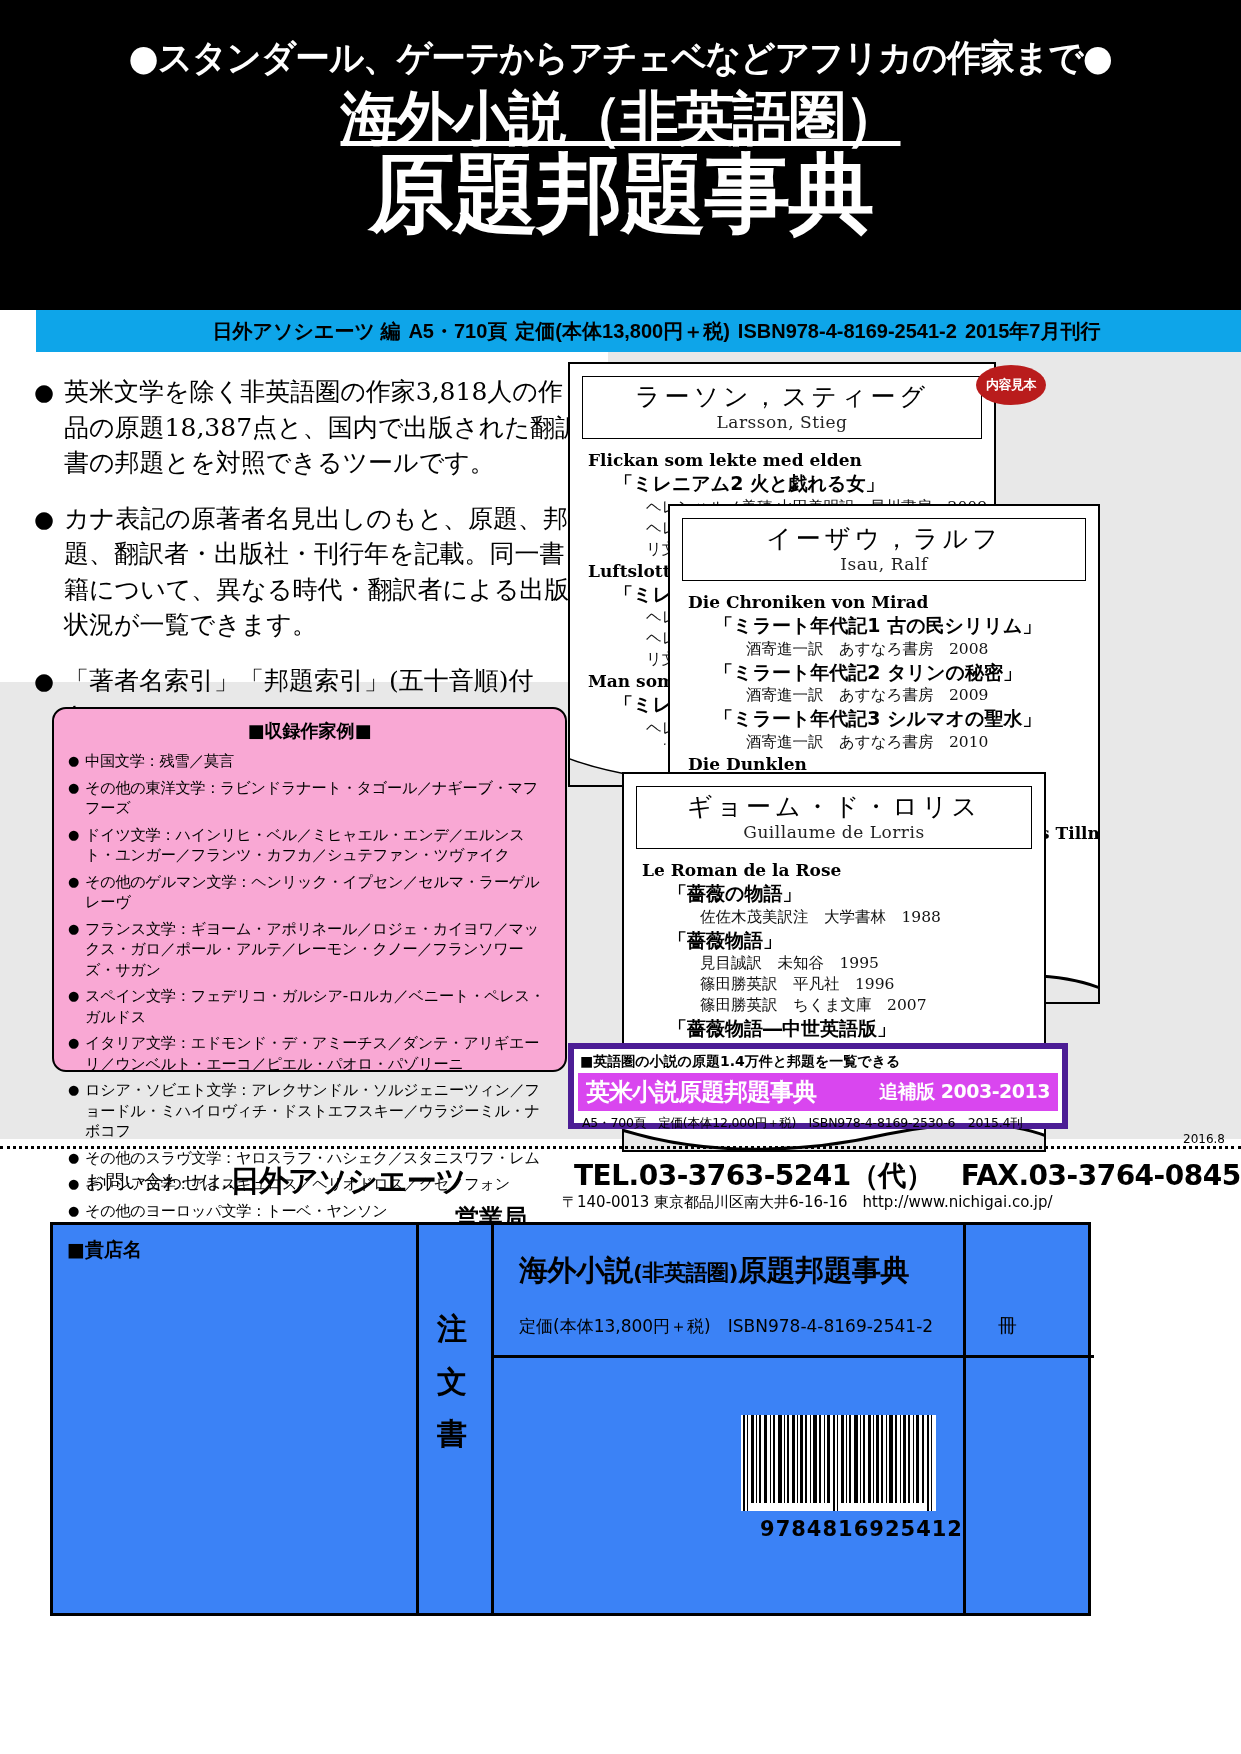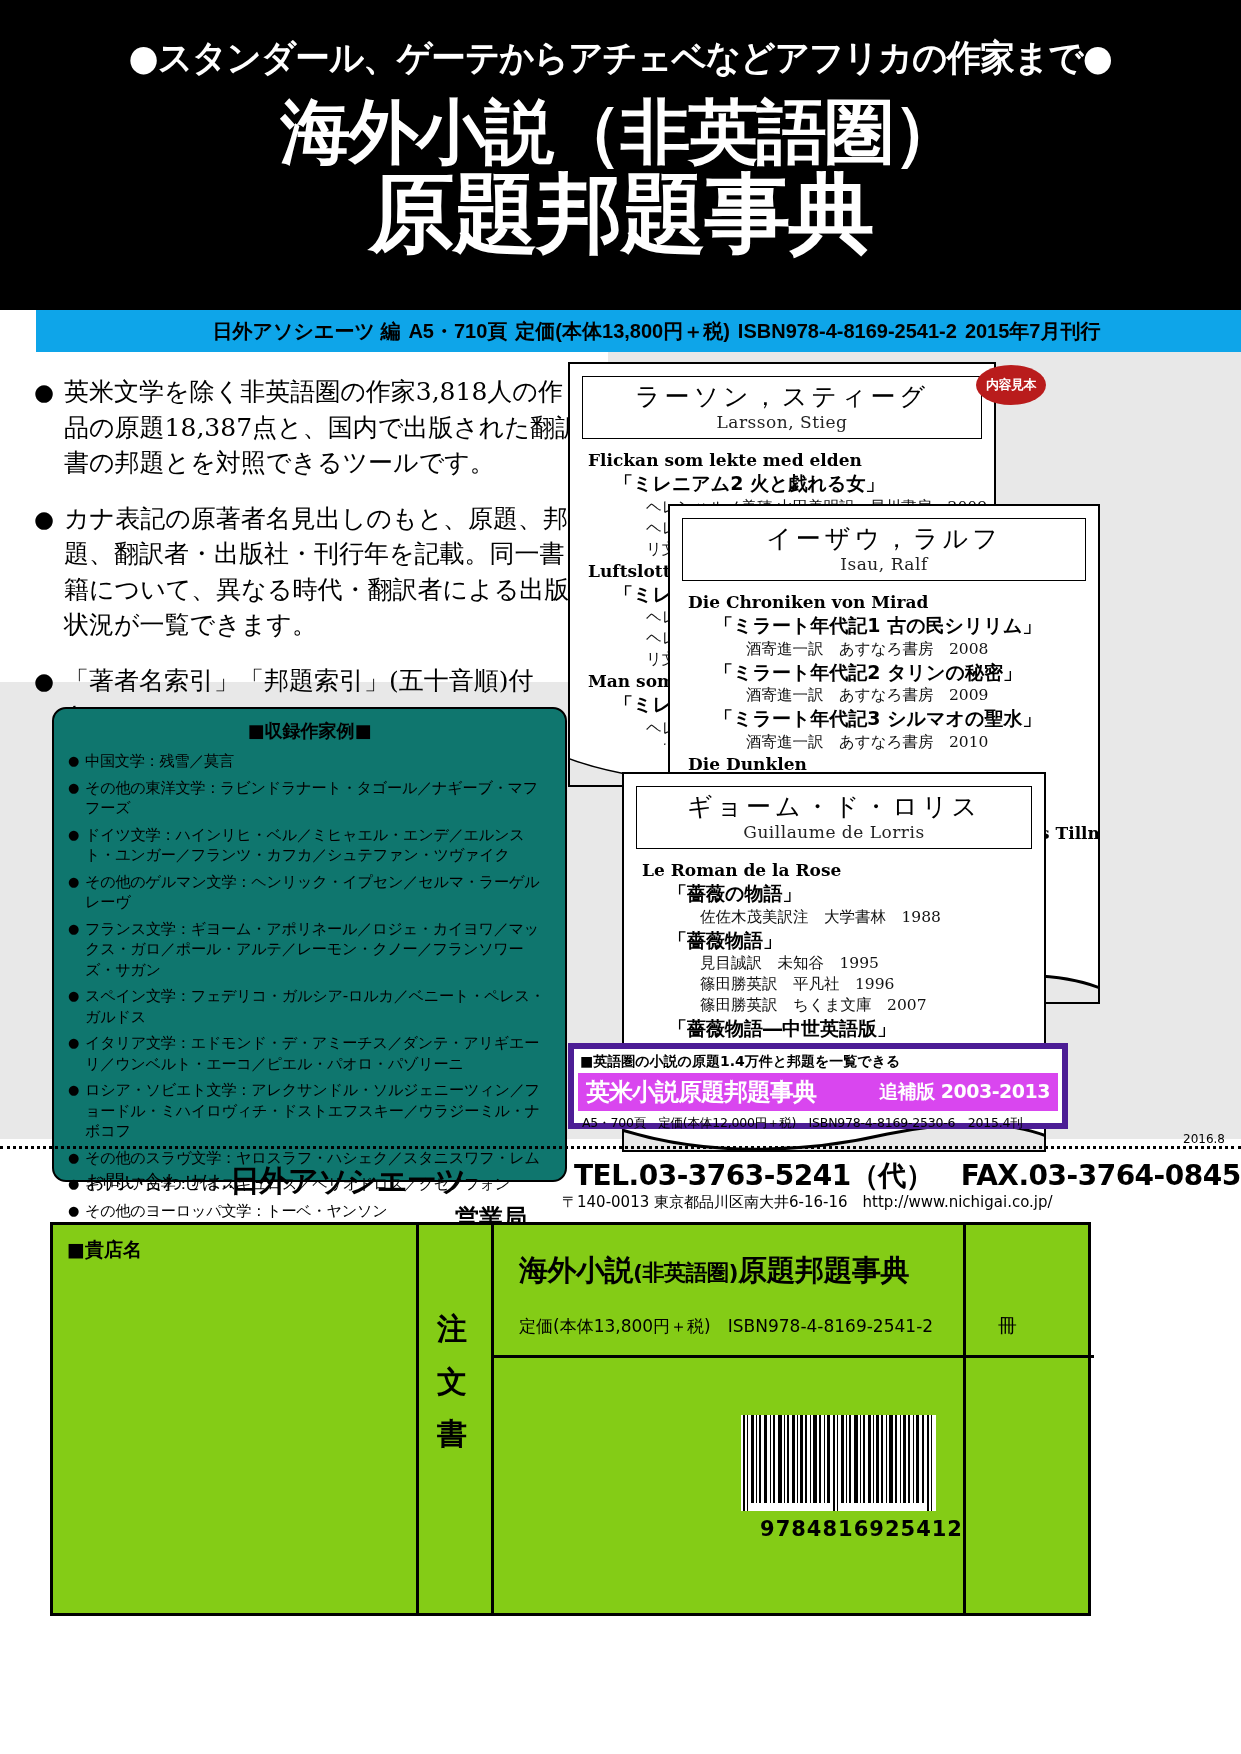--- a/index.html
+++ b/index.html
@@ -20,24 +20,25 @@
     display:flex;flex-direction:column;align-items:center;justify-content:flex-start;
   }
   .kicker{
     margin-top:34px;
     font-size:36px;font-weight:bold;letter-spacing:-1px;
     white-space:nowrap;
     font-family:"DejaVu Sans",sans-serif;
     transform:scaleX(0.96);
   }
   .title1{
-    margin-top:14px;
-    font-size:70px;font-weight:bold;line-height:1.02;
+    margin-top:6px;
+    font-size:58px;font-weight:bold;line-height:1.02;
     letter-spacing:-2px;white-space:nowrap;
     font-family:"DejaVu Sans",sans-serif;
+    text-decoration:underline;
   }
   .title2{
     margin-top:2px;
     font-size:86px;font-weight:bold;line-height:1.02;
     letter-spacing:-2px;white-space:nowrap;
     font-family:"DejaVu Sans",sans-serif;
   }
 
   
   .pubinfo{
@@ -69,22 +70,22 @@
     text-indent:0;
     padding-left:30px;
     position:relative;
   }
   .desc-p .bullet{
     position:absolute;left:0;top:2px;font-size:23px;
   }
 
   
   .authbox{
-    position:absolute;left:52px;top:355px;width:515px;height:475px;
-    background:#0f766e;
+    position:absolute;left:52px;top:355px;width:515px;height:365px;
+    background:#f9a8d4;
     border:2px solid #000;
     border-radius:14px;
     box-sizing:border-box;
   }
   .authbox-title{
     text-align:center;font-weight:bold;font-size:18px;
     margin:10px 0 8px 0;
     font-family:"DejaVu Sans",sans-serif;
   }
   .authlist{padding:0 12px 0 14px;}
@@ -215,21 +216,21 @@
     font-family:"DejaVu Sans",sans-serif;white-space:nowrap;letter-spacing:-0.5px;
   }
   .c-addr{
     position:absolute;left:562px;top:38px;font-size:15px;
     font-family:"DejaVu Sans",sans-serif;white-space:nowrap;
   }
 
   
   .order{
     position:absolute;left:50px;top:1222px;width:1041px;height:394px;
-    border:3px solid #000;box-sizing:border-box;background:#84cc16;
+    border:3px solid #000;box-sizing:border-box;background:#3b82f6;
   }
   .order .vline1{position:absolute;left:363px;top:0;width:3px;height:100%;background:#000;}
   .order .vline2{position:absolute;left:438px;top:0;width:3px;height:100%;background:#000;}
   .order .vline3{position:absolute;left:910px;top:0;width:3px;height:100%;background:#000;}
   .order .hline1{position:absolute;left:438px;top:130px;width:603px;height:3px;background:#000;}
 
   .shopname{
     position:absolute;left:14px;top:12px;font-size:19px;font-weight:bold;
     font-family:"DejaVu Sans",sans-serif;
   }

